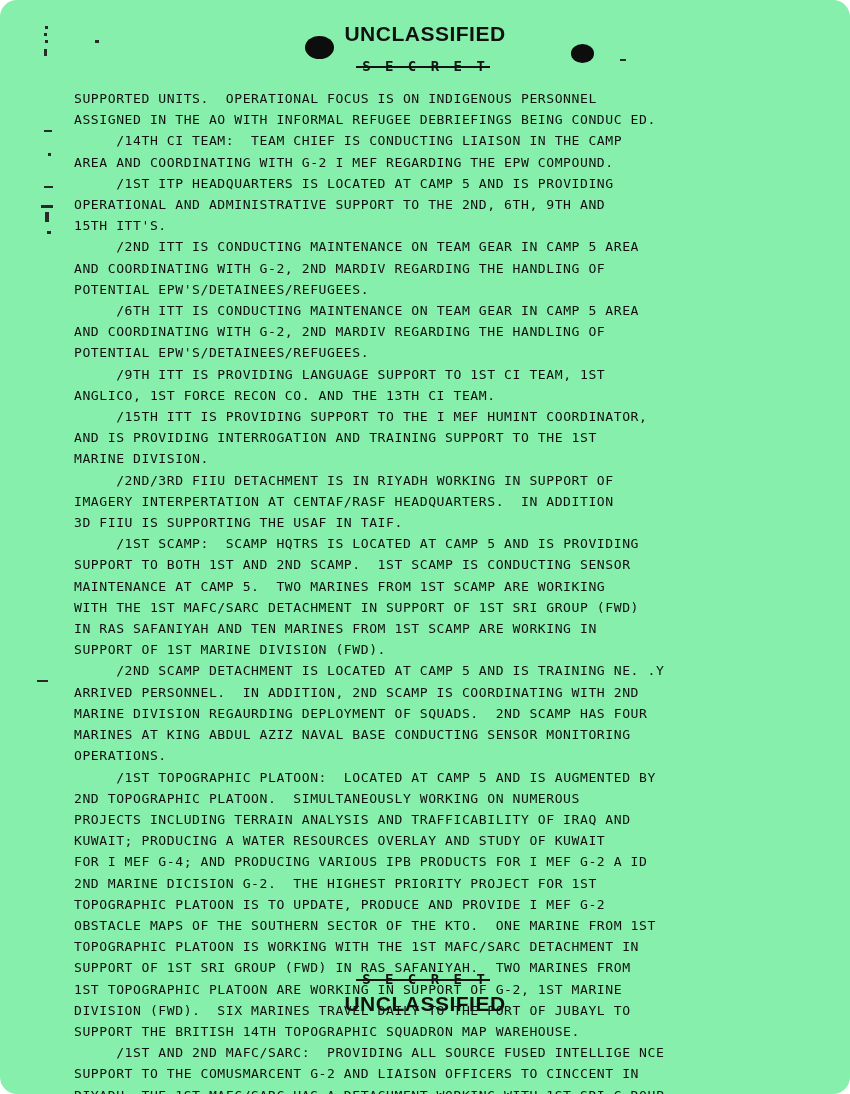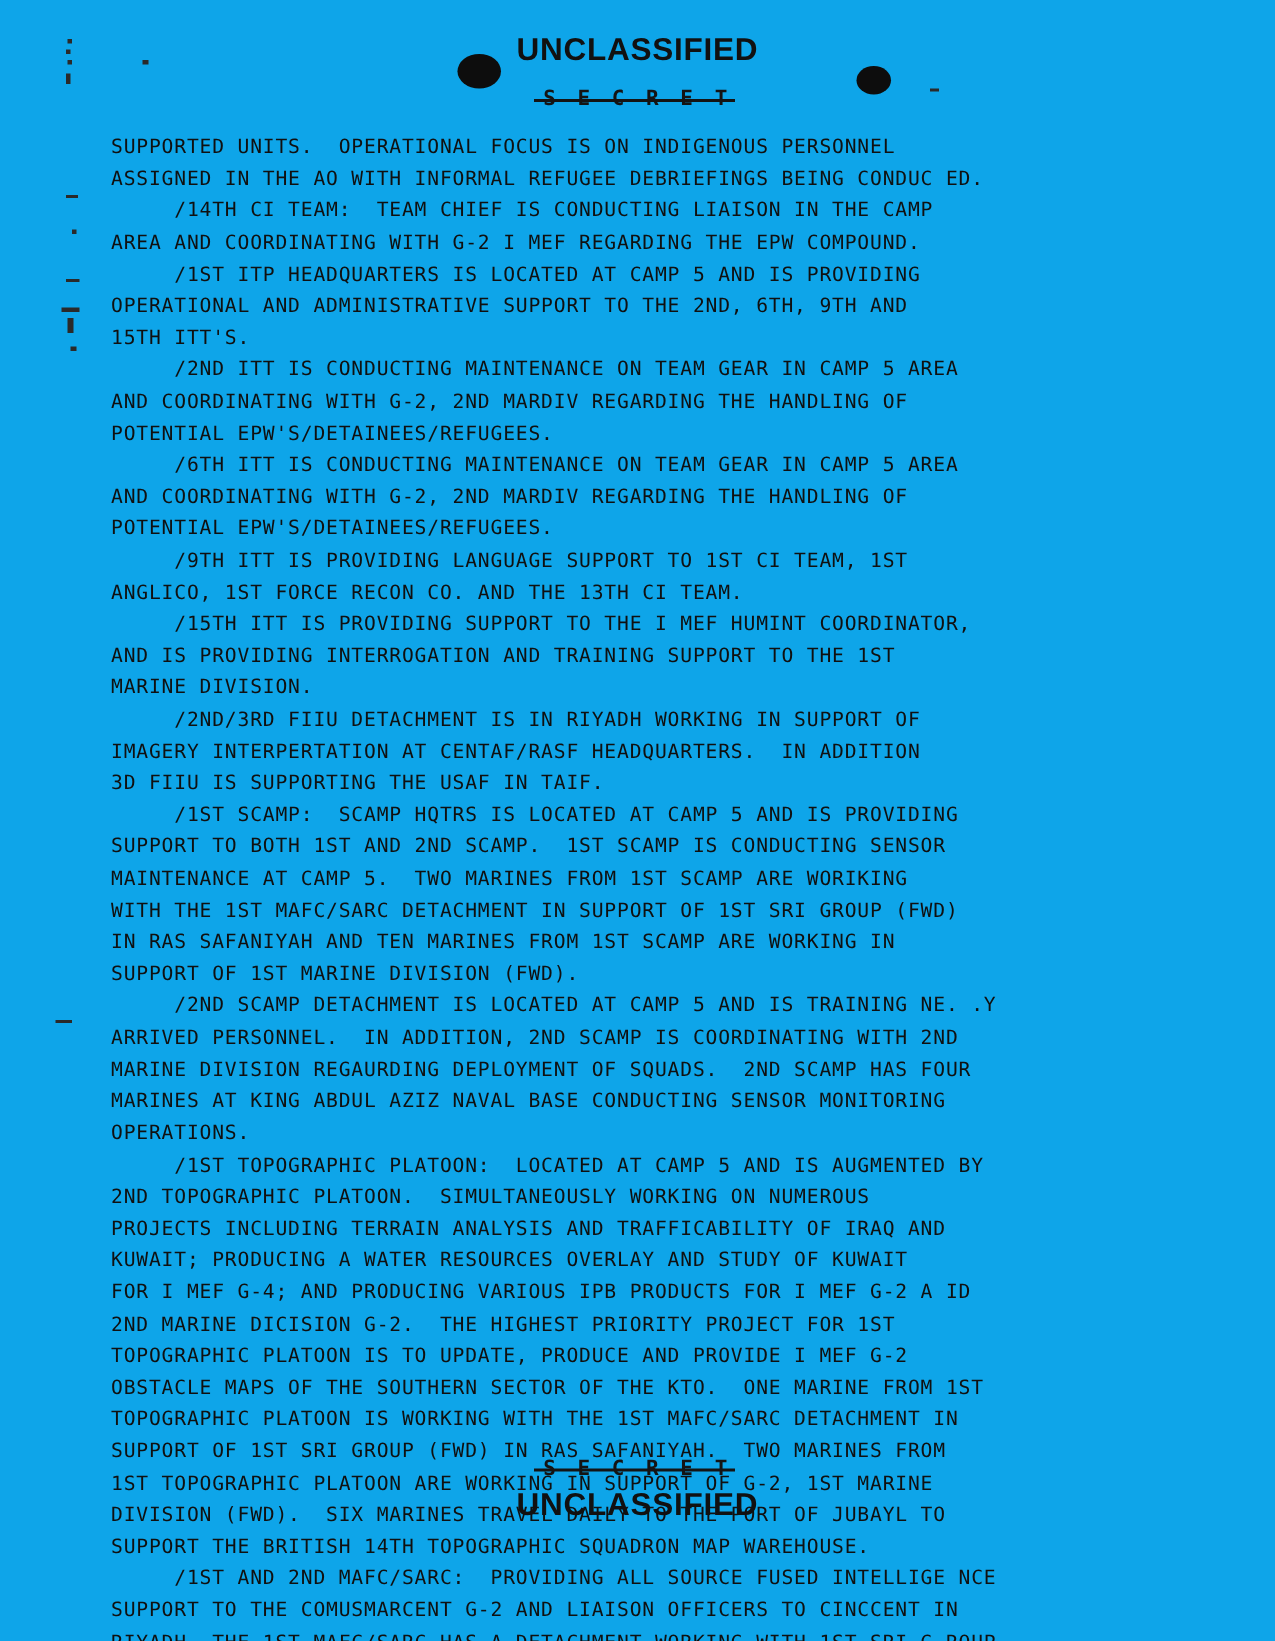--- a/index.html
+++ b/index.html
@@ -12,21 +12,22 @@
     height: 1094px;
     position: relative;
     font-family: "DejaVu Sans Mono", monospace;
     color: #111111;
     overflow: hidden;
   }
   .page {
     position: relative;
     width: 850px;
     height: 1094px;
-    background: #0ea5e9;
+    background: #86efac;
+    border-radius: 17px;
   }
 
   
   .header {
     position: absolute;
     top: 22px;
     left: 0;
     width: 850px;
     text-align: center;
   }

